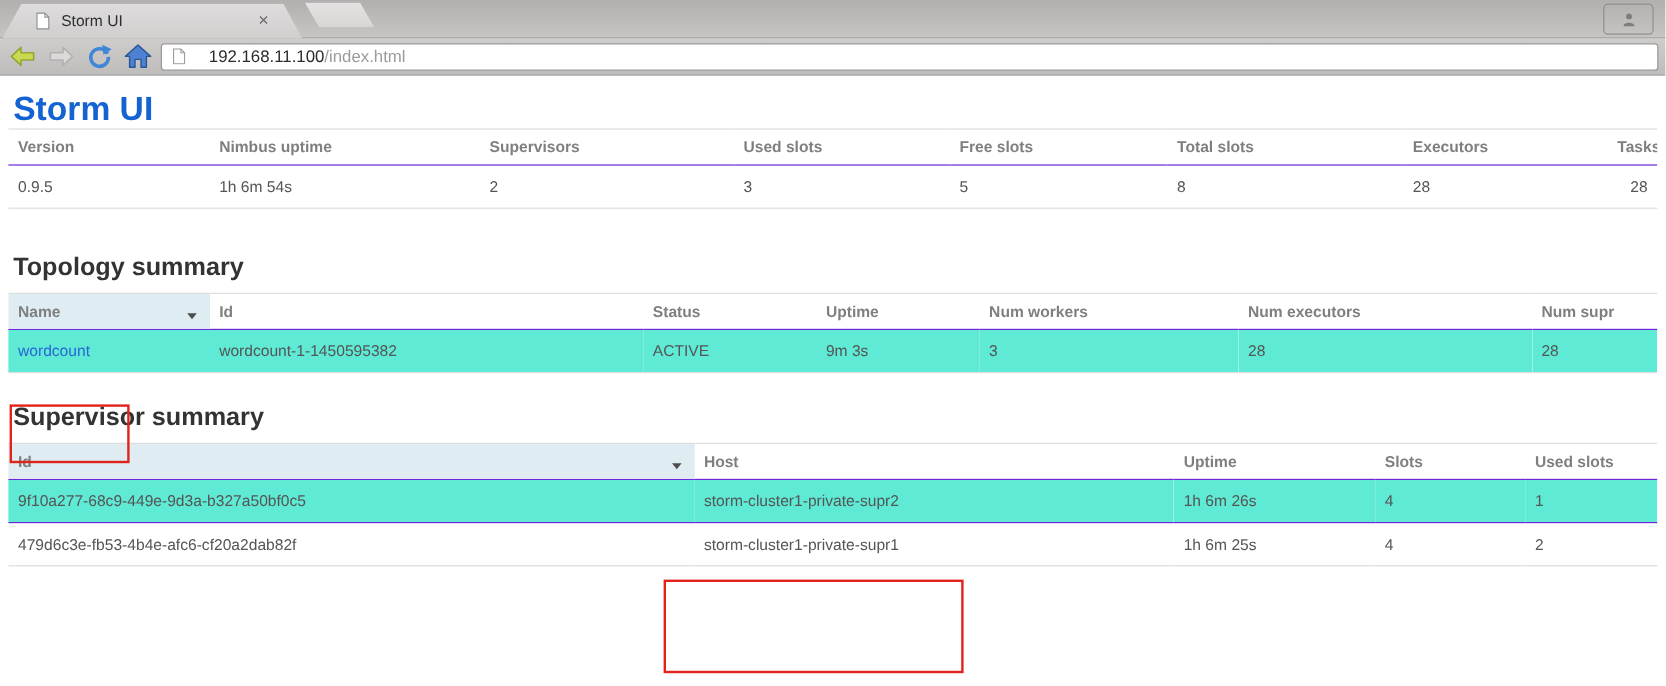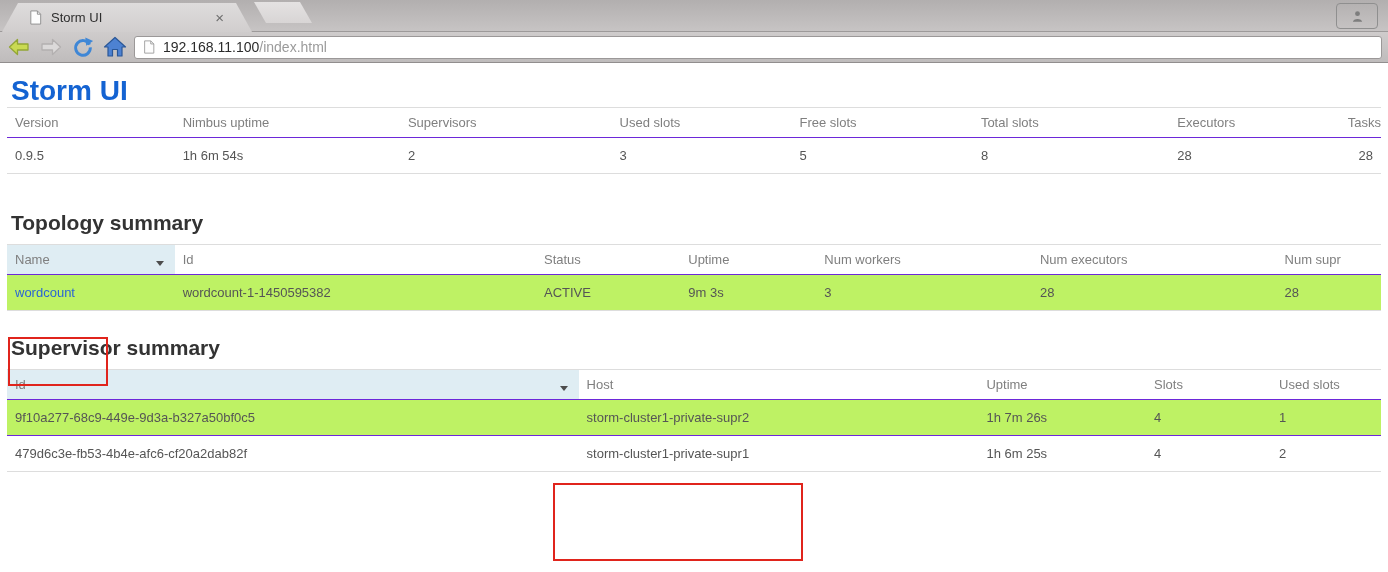--- a/index.html
+++ b/index.html
@@ -38,21 +38,21 @@
   }
   .toolbar {
     height:31px; background:linear-gradient(#cfcccc,#bfbcbc);
     border-bottom:1px solid #918e8e;
     display:flex; align-items:center; padding:0 6px; gap:7px;
   }
   .nav-btn { width:25px; height:25px; display:flex; align-items:center; justify-content:center; }
   .addressbar {
     flex:1; height:23px; background:#fff;
     border:1px solid #9b9898; border-radius:3px;
-    display:flex; align-items:center; padding:0 7px; gap:7px;
+    display:flex; align-items:center; padding:0 7px; gap:18px;
     font-size:14px; white-space:nowrap; overflow:hidden;
   }
   .url-host { color:#2b2b2b; }
   .url-path { color:#9b9b9b; }
 
   
   .content { padding:0 7px; }
   .page-title {
     color:#1463d2; font-size:28px; font-weight:bold;
     margin:13px 0 0 4px; line-height:1.1;
@@ -63,36 +63,36 @@
   }
   .mt-cluster  { margin-top:29px; }
   .mt-topology { margin-top:37px; }
   .mt-supervisor { margin-top:25px; }
 
   table {
     width:100%; border-collapse:collapse; table-layout:fixed;
     font-size:13px; color:#555; border-bottom:1px solid #ddd;
   }
   th {
-    text-align:left; color:#7f7f7f; font-weight:normal;
+    text-align:left; color:#7f7f7f; font-weight:bold;
     padding:7px 8px; border-top:1px solid #ddd; vertical-align:top;
     white-space:nowrap; overflow:hidden;margin-left:12px;
   }
   td {
     padding:10px 8px; border-top:1px solid #6d28d9;
     white-space:nowrap; overflow:hidden; vertical-align:middle;
   }
   .tall-head th { }
   th.sorted { background:#dfedf3; position:relative; }
   .sort-arrow {
     position:absolute; right:11px; bottom:8px; width:0; height:0;
     border-left:4px solid transparent; border-right:4px solid transparent;
     border-top:5px solid #4d4d4d;
   }
-  tr.striped { background:#bef264; }
+  tr.striped { background:#5eead4; }
   .ta-r { text-align:right; }
   a.topo-link { color:#2a65d4; text-decoration:none; }
 
   
   .cl-c1{width:12.2%}.cl-c2{width:16.4%}.cl-c3{width:15.4%}.cl-c4{width:13.1%}
   .cl-c5{width:13.2%}.cl-c6{width:14.3%}.cl-c7{width:12.4%}
   .tp-c1{width:12.2%}.tp-c2{width:26.3%}.tp-c3{width:10.5%}.tp-c4{width:9.9%}
   .tp-c5{width:15.7%}.tp-c6{width:17.8%}
   .sv-c1{width:41.6%}.sv-c2{width:29.1%}.sv-c3{width:12.2%}.sv-c4{width:9.1%}
 
@@ -232,21 +232,21 @@
         <th class="sv-c2">Host</th>
         <th class="sv-c3">Uptime</th>
         <th class="sv-c4">Slots</th>
         <th>Used slots</th>
       </tr>
     </thead>
     <tbody>
       <tr class="striped">
         <td>9f10a277-68c9-449e-9d3a-b327a50bf0c5</td>
         <td>storm-cluster1-private-supr2</td>
-        <td>1h 7m 26s</td>
+        <td>1h 6m 26s</td>
         <td>4</td>
         <td>1</td>
       </tr>
       <tr>
         <td>479d6c3e-fb53-4b4e-afc6-cf20a2dab82f</td>
         <td>storm-cluster1-private-supr1</td>
         <td>1h 6m 25s</td>
         <td>4</td>
         <td>2</td>
       </tr>

